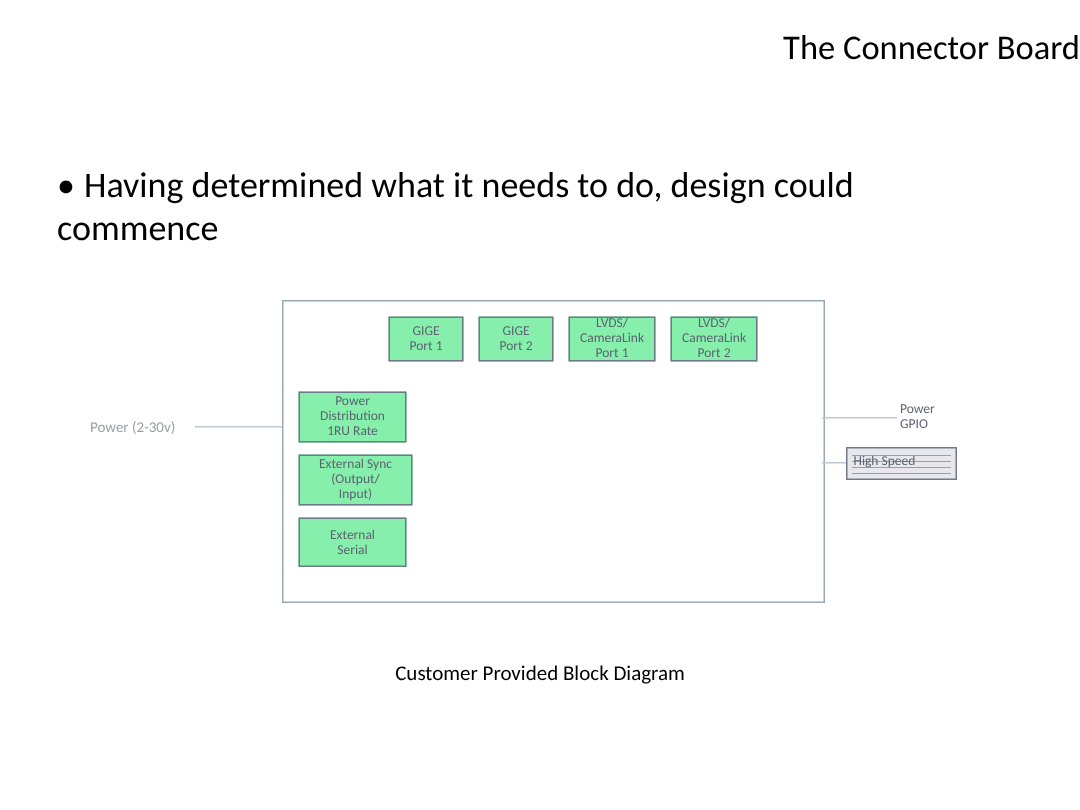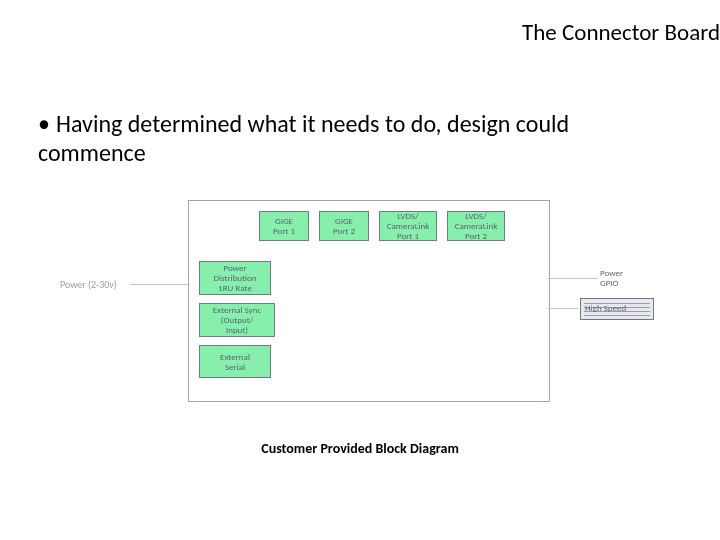--- a/index.html
+++ b/index.html
@@ -14,26 +14,26 @@
   .board{position:absolute;left:128px;top:0;width:360px;height:200px;border:1px solid #9aa7b5;background:#fff}
   .box{position:absolute;border:1px solid #6e7a89;background:#86efac;font-size:9px;color:#5b6470;text-align:center;display:flex;align-items:center;justify-content:center;line-height:1.1;padding:2px;box-sizing:border-box}
   .b-gige1{left:70px;top:10px;width:50px;height:30px}
   .b-gige2{left:130px;top:10px;width:50px;height:30px}
   .b-lvds1{left:190px;top:10px;width:58px;height:30px}
   .b-lvds2{left:258px;top:10px;width:58px;height:30px}
   .b-power{left:10px;top:60px;width:72px;height:34px}
   .b-sync{left:10px;top:102px;width:76px;height:34px}
   .b-serial{left:10px;top:144px;width:72px;height:33px}
   .right-label-1{position:absolute;left:540px;top:68px;font-size:9px;color:#5b6470;text-align:left;line-height:1.1}
-  .right-box{position:absolute;left:520px;top:98px;width:72px;height:20px;border:1px solid #6e7a89;background:#e8e8ec}
+  .right-box{position:absolute;left:504px;top:98px;width:72px;height:20px;border:1px solid #6e7a89;background:#e8e8ec}
   .right-box .bars{position:absolute;inset:3px;background:repeating-linear-gradient(0deg,#9aa0a8 0 1px,transparent 1px 4px)}
   .right-box .lbl{position:absolute;left:4px;top:3px;font-size:9px;color:#5b6470}
   .line-r1{position:absolute;left:488px;top:78px;width:50px;height:0;border-top:1px solid #bfc7d1}
   .line-r2{position:absolute;left:488px;top:108px;width:30px;height:0;border-top:1px solid #bfc7d1}
-  .caption{position:absolute;left:0;right:0;top:440px;text-align:center;font-size:14px;font-weight:700}
+  .caption{position:absolute;left:0;right:0;top:440px;text-align:center;font-size:14px;font-weight:400}
 </style>
 </head>
 <body>
 
 <div class="slide">
   <div class="title">The Connector Board</div>
 
   <div class="bullet">
     <span class="dot">•</span><span>Having determined what it needs to do, design could commence</span>
   </div>

